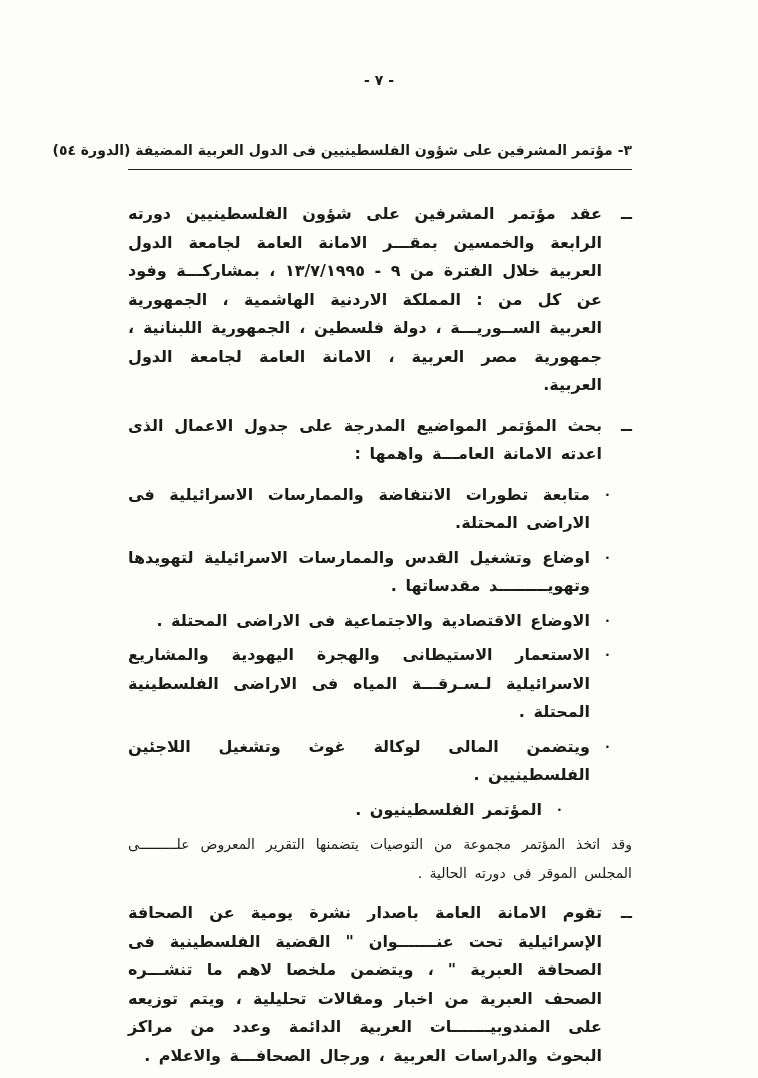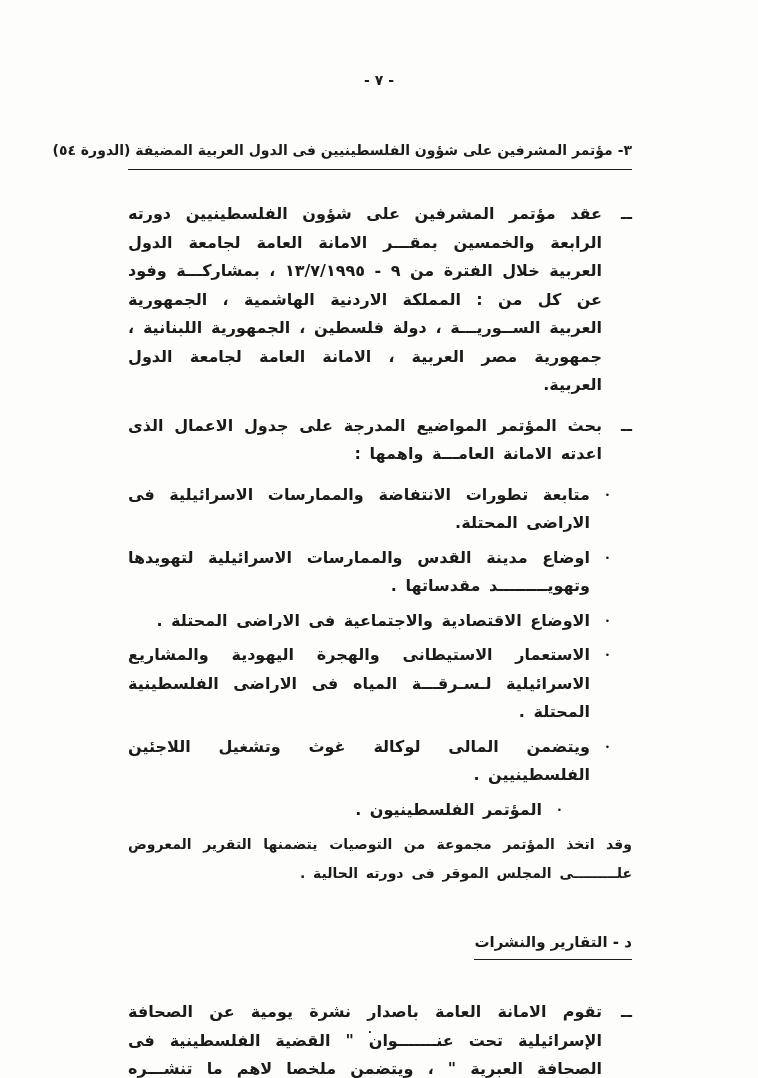--- a/index.html
+++ b/index.html
@@ -55,21 +55,21 @@
     flex: 1;
     text-align: justify;
     font-size: 16px;
     font-weight: bold;
     line-height: 28.5px;
     word-spacing: 3px;
   }
   .plain {
     text-align: justify;
     font-size: 14px;
-    font-weight: bold;
+    font-weight: normal;
     line-height: 28.5px;
     word-spacing: 3px;
     margin-bottom: 12px;
   }
   .agenda { margin-right: 22px; margin-bottom: 4px; }
   .bullet {
     display: flex;
     gap: 8px;
     margin-bottom: 6px;
   }
@@ -120,21 +120,21 @@
 
     <div class="agenda">
 
       <div class="bullet">
         <span class="dot">•</span>
         <div class="ptext">متابعة تطورات الانتفاضة والممارسات الاسرائيلية فى الاراضى المحتلة.</div>
       </div>
 
       <div class="bullet">
         <span class="dot">•</span>
-        <div class="ptext">اوضاع مدينة القدس والممارسات الاسرائيلية لتهويدها وتهويـــــــــد مقدساتها .</div>
+        <div class="ptext">اوضاع وتشغيل القدس والممارسات الاسرائيلية لتهويدها وتهويـــــــــد مقدساتها .</div>
       </div>
 
       <div class="bullet">
         <span class="dot">•</span>
         <div class="ptext">الاوضاع الاقتصادية والاجتماعية فى الاراضى المحتلة .</div>
       </div>
 
       <div class="bullet">
         <span class="dot">•</span>
         <div class="ptext">الاستعمار الاستيطانى والهجرة اليهودية والمشاريع الاسرائيلية لـسـرقـــة المياه فى الاراضى الفلسطينية المحتلة .</div>
@@ -147,23 +147,20 @@
 
       <div class="bullet deep">
         <span class="dot">•</span>
         <div class="ptext">المؤتمر الفلسطينيون .</div>
       </div>
 
     </div>
 
     <div class="plain">وقد اتخذ المؤتمر مجموعة من التوصيات يتضمنها التقرير المعروض علـــــــــى المجلس الموقر فى دورته الحالية .</div>
 
-    <div>
-      <span class="subsection-heading">د - التقارير والنشرات</span>
-    </div>
 
     <div class="para">
       <span class="dash">ــ</span>
       <div class="ptext">تقوم الامانة العامة باصدار نشرة يومية عن الصحافة الإسرائيلية تحت عنـــــــوان " القضية الفلسطينية فى الصحافة العبرية " ، ويتضمن ملخصا لاهم ما تنشـــره الصحف العبرية من اخبار ومقالات تحليلية ، ويتم توزيعه على المندوبيـــــــات العربية الدائمة وعدد من مراكز البحوث والدراسات العربية ، ورجال الصحافـــة والاعلام .</div>
     </div>
 
   </div>
 
   <div class="footer-mark">.</div>
 

